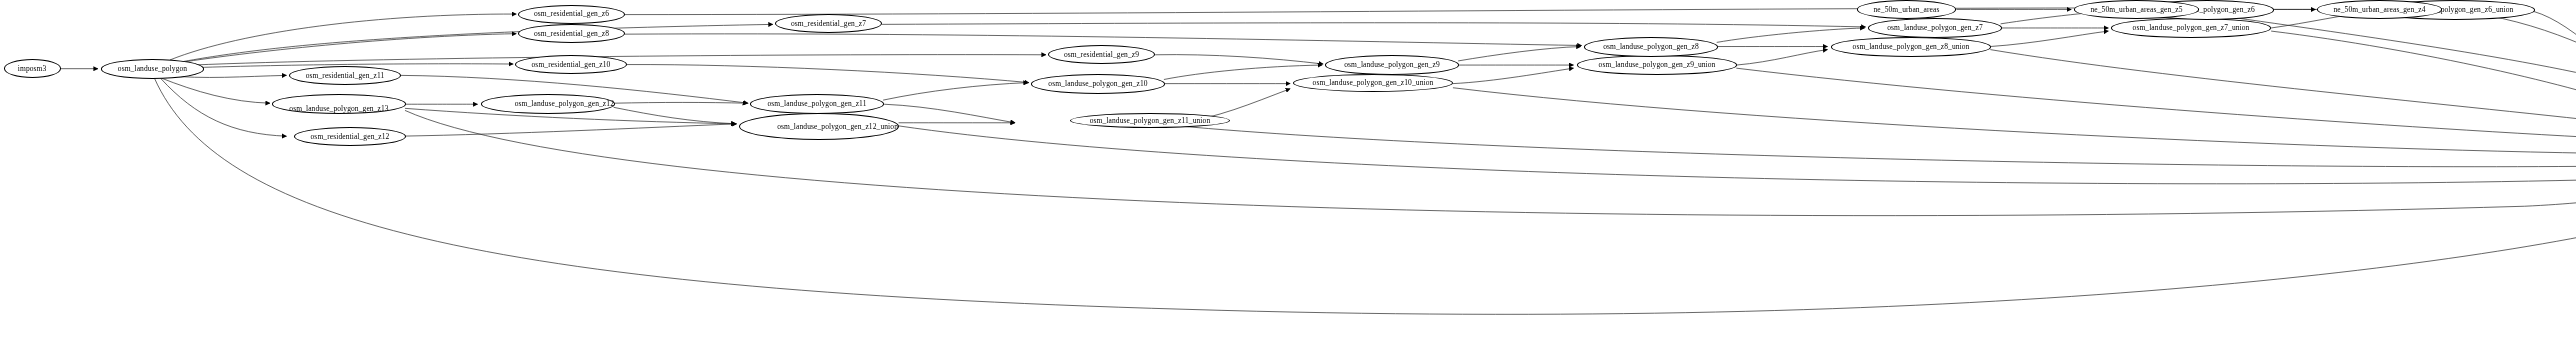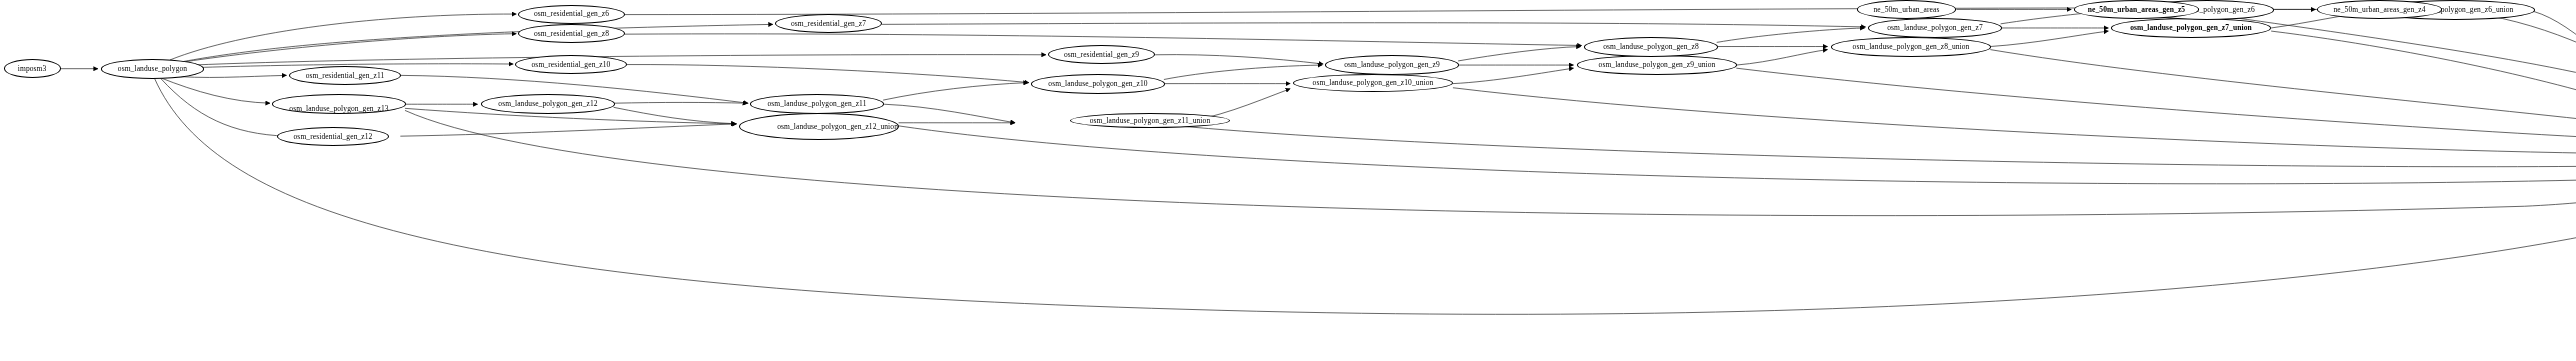--- a/index.html
+++ b/index.html
@@ -142,27 +142,27 @@
   </div>
   <div class="node" style="left:1048px;top:45px;width:107px;height:19px;">
     <span class="node-label">osm_residential_gen_z9</span>
   </div>
   <div class="node" style="left:515px;top:55px;width:112px;height:19px;">
     <span class="node-label">osm_residential_gen_z10</span>
   </div>
   <div class="node" style="left:289px;top:66px;width:112px;height:19px;">
     <span class="node-label">osm_residential_gen_z11</span>
   </div>
-  <div class="node" style="left:277px;top:127px;width:112px;height:19px;">
+  <div class="node" style="left:294px;top:127px;width:112px;height:19px;">
     <span class="node-label">osm_residential_gen_z12</span>
   </div>
   <div class="node" style="left:272px;top:94px;width:134px;height:19.6px;align-items:flex-end;">
     <span class="node-label">osm_landuse_polygon_gen_z13</span>
   </div>
-  <div class="node" style="left:481px;top:94px;width:134px;height:19.6px;">
+  <div class="node" style="left:481px;top:94px;width:134px;height:19.6px;justify-content:flex-end;">
     <span class="node-label">osm_landuse_polygon_gen_z12</span>
   </div>
   <div class="node" style="left:750px;top:94px;width:134px;height:19.6px;">
     <span class="node-label">osm_landuse_polygon_gen_z11</span>
   </div>
   <div class="node" style="left:739px;top:113px;width:160px;height:27px;justify-content:flex-end;">
     <span class="node-label">osm_landuse_polygon_gen_z12_union</span>
   </div>
   <div class="node" style="left:1070px;top:113px;width:160px;height:15px;justify-content:center;">
     <span class="node-label">osm_landuse_polygon_gen_z11_union</span>
@@ -181,33 +181,33 @@
   </div>
   <div class="node" style="left:1584px;top:37px;width:134px;height:19.6px;">
     <span class="node-label">osm_landuse_polygon_gen_z8</span>
   </div>
   <div class="node" style="left:1831px;top:37px;width:160px;height:19.6px;">
     <span class="node-label">osm_landuse_polygon_gen_z8_union</span>
   </div>
   <div class="node" style="left:1868px;top:18px;width:134px;height:19.6px;">
     <span class="node-label">osm_landuse_polygon_gen_z7</span>
   </div>
-  <div class="node" style="left:2111px;top:18px;width:160px;height:19.6px;font-weight:bold;">
+  <div class="node" style="left:2111px;top:18px;width:160px;height:19.6px;">
     <span class="node-label">osm_landuse_polygon_gen_z7_union</span>
   </div>
   <div class="node" style="left:2140px;top:0px;width:134px;height:19.6px;">
     <span class="node-label">osm_landuse_polygon_gen_z6</span>
   </div>
   <div class="node" style="left:2375px;top:0px;width:160px;height:19.6px;">
     <span class="node-label">osm_landuse_polygon_gen_z6_union</span>
   </div>
   <div class="node" style="left:1857px;top:0px;width:99px;height:18.5px;">
     <span class="node-label">ne_50m_urban_areas</span>
   </div>
-  <div class="node" style="left:2074px;top:0px;width:125px;height:18.5px;font-weight:bold;">
+  <div class="node" style="left:2074px;top:0px;width:125px;height:18.5px;">
     <span class="node-label">ne_50m_urban_areas_gen_z5</span>
   </div>
   <div class="node" style="left:2317px;top:0px;width:125px;height:18.5px;">
     <span class="node-label">ne_50m_urban_areas_gen_z4</span>
   </div>
 
 </div>
 
 
 </body></html>

